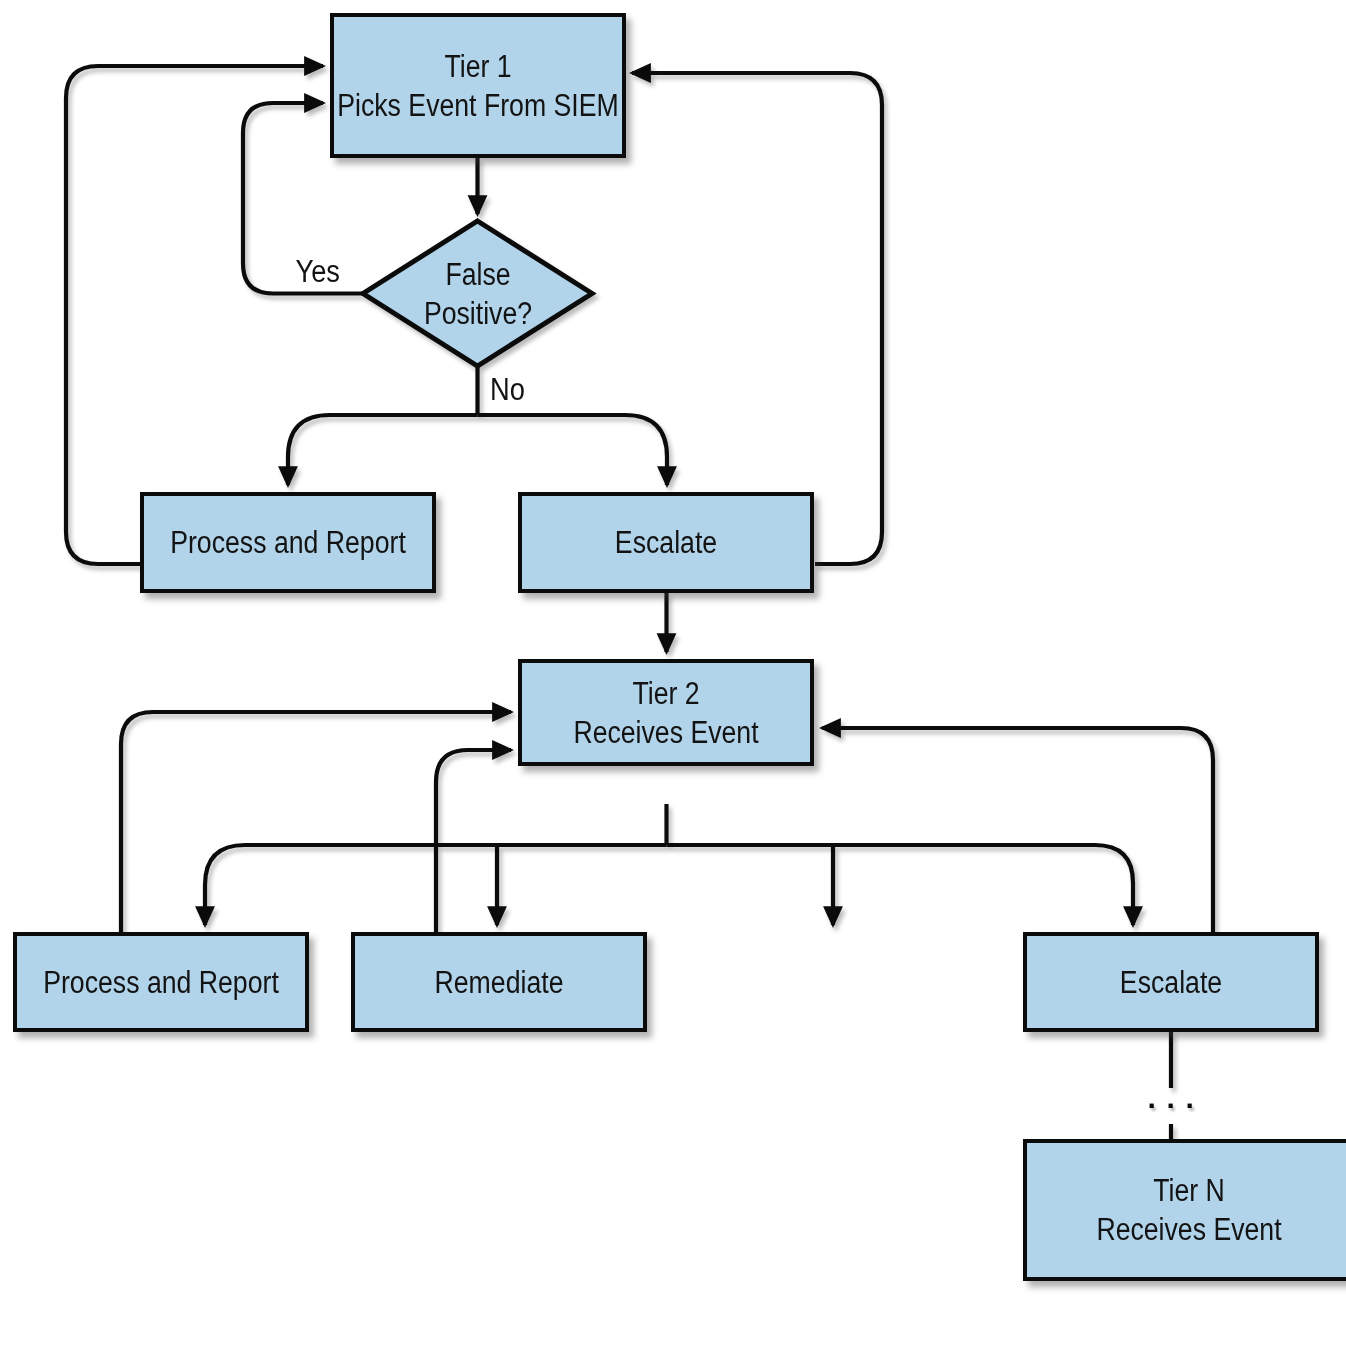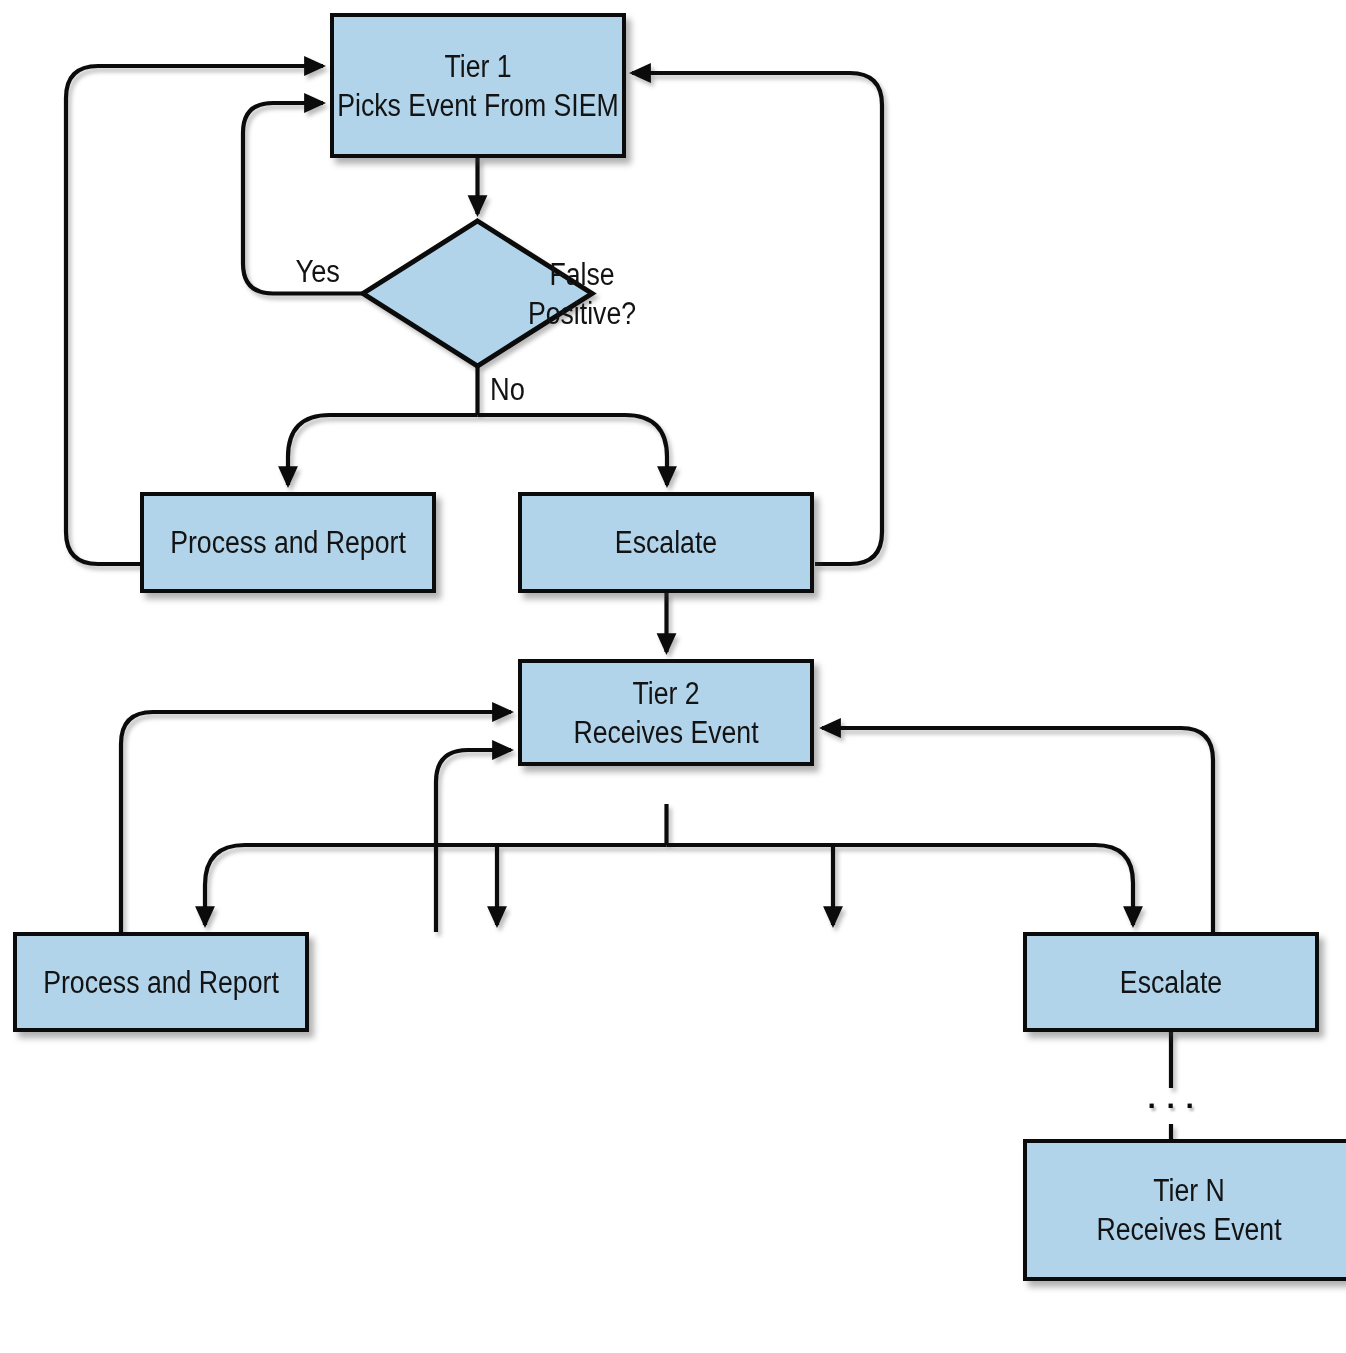--- a/index.html
+++ b/index.html
@@ -14,21 +14,21 @@
     position:absolute;background:#b1d4ea;border:4.5px solid #0b0b0b;
     box-sizing:border-box;display:flex;align-items:center;justify-content:center;
     filter:drop-shadow(5px 6px 3px rgba(60,60,60,0.40));
   }
   .lbl{
     display:block;flex:0 0 auto;width:430px;
     font-size:31px;line-height:39px;color:#131313;text-align:center;
     white-space:pre-line;transform:scaleX(0.86);transform-origin:50% 50%;
   }
   .dlabel{
-    position:absolute;display:flex;align-items:center;justify-content:flex-start;
+    position:absolute;display:flex;align-items:center;justify-content:center;
   }
   .flabel{
     position:absolute;font-size:31px;line-height:38px;color:#131313;
     transform:scaleX(0.88);white-space:nowrap;
   }
   .flabel.yes{transform-origin:100% 50%;text-align:right;}
   .flabel.no{transform-origin:0% 50%;text-align:left;}
   .dots{
     position:absolute;font-size:30px;font-weight:bold;color:#0b0b0b;
     letter-spacing:9px;text-align:center;
@@ -106,20 +106,23 @@
 
   <div class="node" style="left:518px;top:659px;width:296px;height:107px">
     <span class="lbl">Tier 2
 Receives Event</span>
   </div>
 
   <div class="node" style="left:13px;top:932px;width:296px;height:100px">
     <span class="lbl">Process and Report</span>
   </div>
 
+  <div class="node" style="left:351px;top:932px;width:296px;height:100px">
+    <span class="lbl">Remediate</span>
+  </div>
 
 
   <div class="node" style="left:1023px;top:932px;width:296px;height:100px">
     <span class="lbl">Escalate</span>
   </div>
 
   <div class="node" style="left:1023px;top:1139px;width:332px;height:142px">
     <span class="lbl">Tier N
 Receives Event</span>
   </div>

